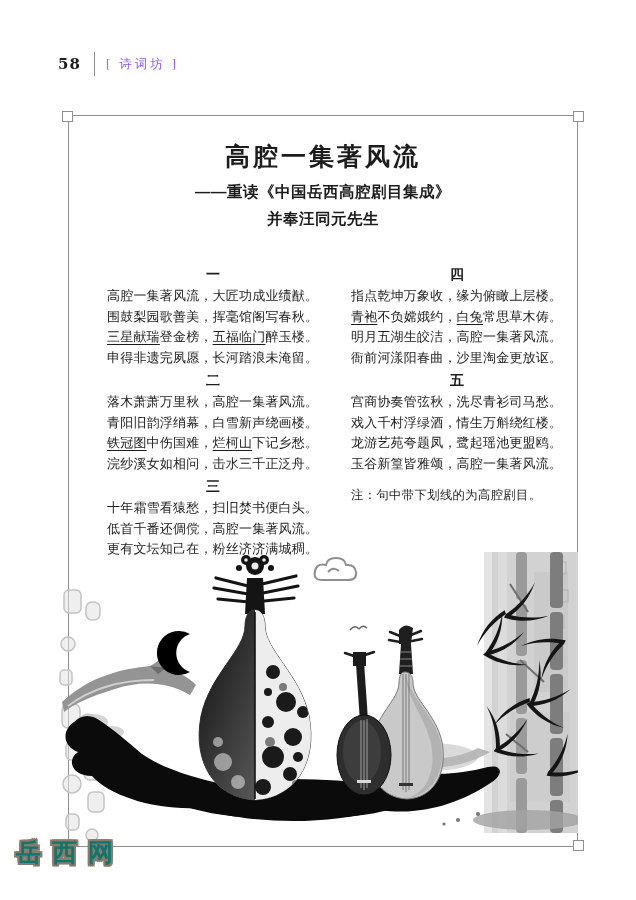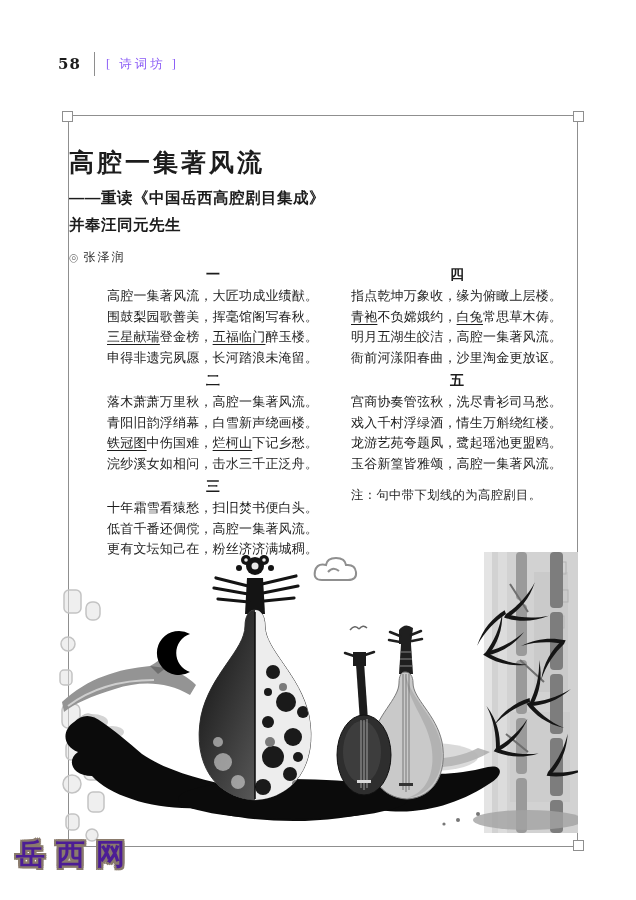--- a/index.html
+++ b/index.html
@@ -12,21 +12,21 @@
   .page-header{position:absolute;top:52px;left:58px;display:flex;align-items:center;}
   .page-num{font-family:"DejaVu Serif",serif;font-weight:700;font-size:15px;letter-spacing:1px;}
   .hdr-divider{width:1px;height:24px;background:#8e8e8e;margin:0 11px 0 13px;}
   .section{font-size:12.5px;color:#8b5cf6;letter-spacing:3px;}
   
   .frame{position:absolute;left:68px;top:115px;width:508px;height:730px;border:1px solid #8f8f8f;}
   .corner{position:absolute;width:9px;height:9px;border:1px solid #8f8f8f;background:#fff;}
   .corner.tl{left:-7px;top:-5px;} .corner.tr{right:-7px;top:-5px;}
   .corner.bl{left:-7px;bottom:-5px;} .corner.br{right:-7px;bottom:-5px;}
   
-  .title-block{position:absolute;top:30px;left:0;right:0;}
+  .title-block{position:absolute;top:24px;left:0;right:0;text-align:center;}
   .title{font-family:"Liberation Sans","DejaVu Sans",sans-serif;font-weight:700;
          font-size:25px;letter-spacing:3px;margin:0;}
   .subtitle{font-family:"Liberation Sans","DejaVu Sans",sans-serif;font-weight:700;
             font-size:15.5px;margin-top:9px;letter-spacing:0.5px;}
   .subtitle2{margin-top:6px;}
   .author-line{margin-top:13px;font-size:12px;letter-spacing:2px;color:#2a2a2a;}
   .author-marker{font-size:11px;color:#777;margin-right:5px;letter-spacing:0;}
   
   .poem{position:absolute;top:146px;left:0;right:0;display:flex;
         justify-content:space-between;padding:0 14px 0 38px;}
@@ -34,21 +34,21 @@
   .stanza-label{text-align:center;font-family:"Liberation Sans","DejaVu Sans",sans-serif;
                 font-weight:700;font-size:14px;line-height:24px;}
   .verse-line{font-size:13px;line-height:20.5px;white-space:nowrap;letter-spacing:0.2px;}
   .u{text-decoration:underline;text-underline-offset:3px;}
   .footnote{margin-top:13px;font-size:12.3px;letter-spacing:0.4px;}
   
   .artwork{position:absolute;left:58px;top:552px;width:520px;height:293px;}
   
   .watermark{position:absolute;left:16px;top:840px;line-height:1;
              font-family:"DejaVu Sans","Liberation Sans",sans-serif;font-weight:700;}
-  .wm-name{font-size:29px;letter-spacing:11px;color:#4c1d95;
+  .wm-name{font-size:25px;letter-spacing:11px;color:#0f766e;
     text-shadow:-2px -2px 0 #8a7b6d,2px -2px 0 #8a7b6d,-2px 2px 0 #8a7b6d,2px 2px 0 #8a7b6d,
                 -2px 0 0 #8a7b6d,2px 0 0 #8a7b6d,0 -2px 0 #8a7b6d,0 2px 0 #8a7b6d;}
   .wm-url{font-size:18px;letter-spacing:1px;margin-top:3px;color:#efe8e0;
     text-shadow:-2px -2px 0 #8a7b6d,2px -2px 0 #8a7b6d,-2px 2px 0 #8a7b6d,2px 2px 0 #8a7b6d,
                 -2px 0 0 #8a7b6d,2px 0 0 #8a7b6d,0 -2px 0 #8a7b6d,0 2px 0 #8a7b6d;}
 </style>
 </head>
 <body>
 
 <div class="page-header">
@@ -60,23 +60,20 @@
 <div class="frame">
   <div class="corner tl"></div>
   <div class="corner tr"></div>
   <div class="corner bl"></div>
   <div class="corner br"></div>
 
   <div class="title-block">
     <h1 class="title">高腔一集著风流</h1>
     <div class="subtitle">——重读《中国岳西高腔剧目集成》</div>
     <div class="subtitle subtitle2">并奉汪同元先生</div>
-    <div class="author-line">
-      <span class="author-marker">◎</span><span>张泽润</span>
-    </div>
   </div>
 
   <div class="poem">
     <div class="col">
         <div class="stanza">
           <div class="stanza-label">一</div>
           <div class="verse-line"><span>高腔一集著风流，大匠功成业绩猷。</span></div>
           <div class="verse-line"><span>围鼓梨园歌善美，挥毫馆阁写春秋。</span></div>
           <div class="verse-line"><span class="u">三星献瑞</span><span>登金榜，</span><span class="u">五福临门</span><span>醉玉楼。</span></div>
           <div class="verse-line"><span>申得非遗完夙愿，长河踏浪未淹留。</span></div>

